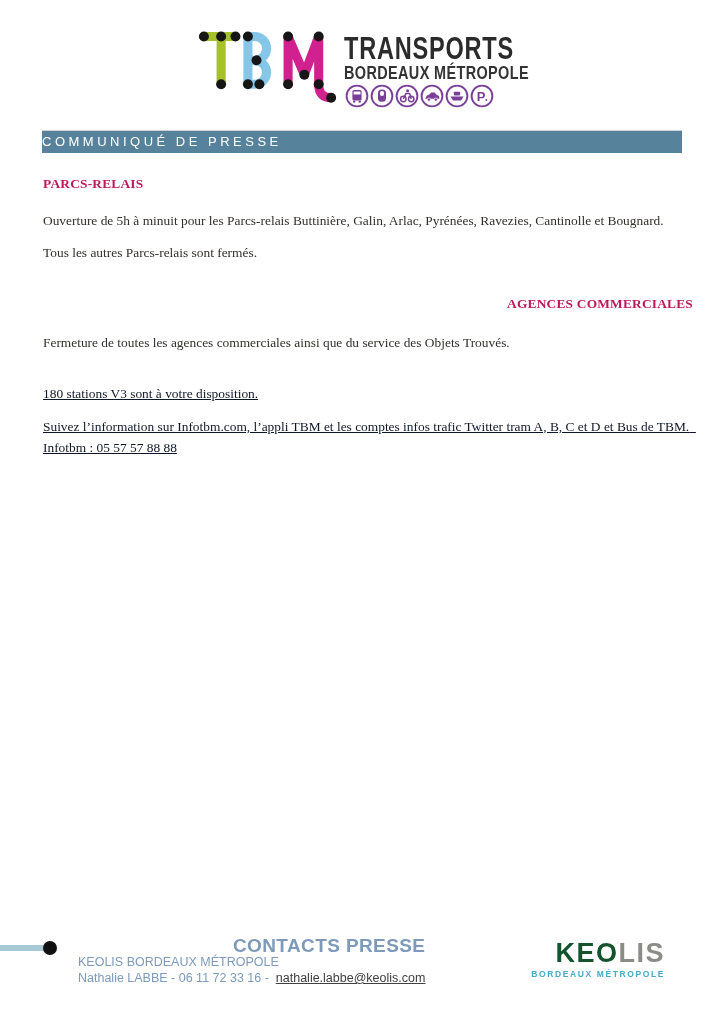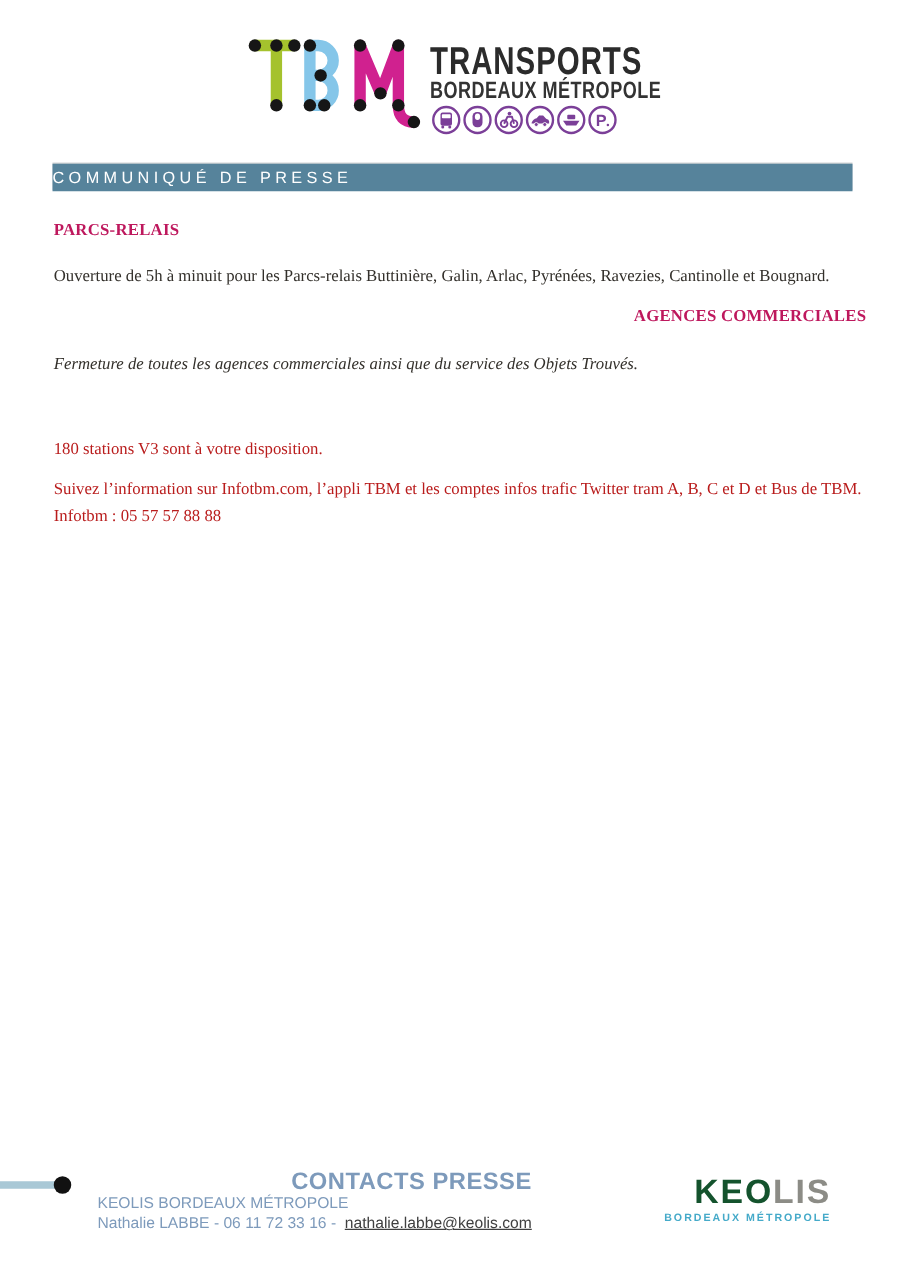--- a/index.html
+++ b/index.html
@@ -30,23 +30,23 @@
   }
 
   
   .content { position:absolute; left:43px; top:173px; width:650px; color:#33302b;
              font-size:13.4px; line-height:1.6; }
   .content h2 { color:#be185d; font-size:13.4px; font-weight:700; letter-spacing:0.2px; }
   .h-parcs   { margin-bottom:16px; }
   .p-1       { margin-bottom:10px; }
   .p-2       { margin-bottom:30px; }
   .h-agences { margin-bottom:17px;text-align:right; }
-  .p-3       { margin-bottom:46px;font-style:italic; }
+  .p-3       { margin-bottom:30px; }
   .h-infos   { margin-bottom:19px; text-decoration:underline; }
-  .teal-p    { color:#b91c1c; white-space:pre-wrap; }
+  .teal-p    { color:#0f172a; white-space:pre-wrap;text-decoration:underline; }
   .p-4       { margin-bottom:11px; }
 
   
   .footer-line { position:absolute; left:0; top:945px; width:46px; height:6px; background:#A9C8D6; }
   .footer-dot  { position:absolute; left:43px; top:941px; width:14px; height:14px; border-radius:50%; background:#111111; }
   .footer-contacts { position:absolute; left:78px; top:938px;
                      font-family:"Liberation Sans", sans-serif; color:#7D9ABB;
                      font-size:12.5px; line-height:16px; }
   .footer-contacts .bold { font-weight:700; letter-spacing:0.4px; font-size:19px;text-align:right; }
   .footer-contacts a { color:#404040; text-decoration:underline; }
@@ -132,20 +132,21 @@
       <text x="11" y="16.6" font-family="Liberation Sans, sans-serif" font-size="13" font-weight="bold" fill="#7B3F98" text-anchor="middle">P</text>
       <circle cx="16.3" cy="16" r="1" fill="#7B3F98"></circle>
     </svg>
   </div>
 
   <div class="banner">COMMUNIQUÉ DE PRESSE</div>
 
   <div class="content">
     <h2 class="h-parcs">PARCS-RELAIS</h2>
     <p class="p-1">Ouverture de 5h à minuit pour les Parcs-relais Buttinière, Galin, Arlac, Pyrénées, Ravezies, Cantinolle et Bougnard.</p>
+    <p class="p-2">Tous les autres Parcs-relais sont fermés.</p>
 
     <h2 class="h-agences">AGENCES COMMERCIALES</h2>
     <p class="p-3">Fermeture de toutes les agences commerciales ainsi que du service des Objets Trouvés.</p>
 
     <p class="teal-p p-4">180 stations V3 sont à votre disposition.</p>
     <p class="teal-p">Suivez l’information sur Infotbm.com, l’appli TBM et les comptes infos trafic Twitter tram A, B, C et D et Bus de TBM.  Infotbm : 05 57 57 88 88</p>
   </div>
 
   <div class="footer-line"></div>
   <div class="footer-dot"></div>

